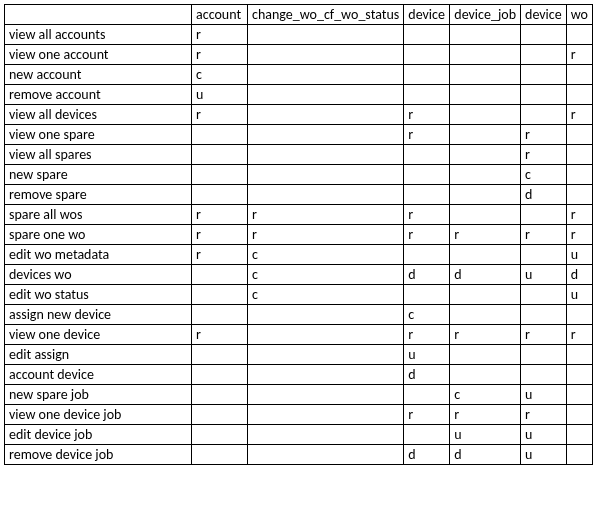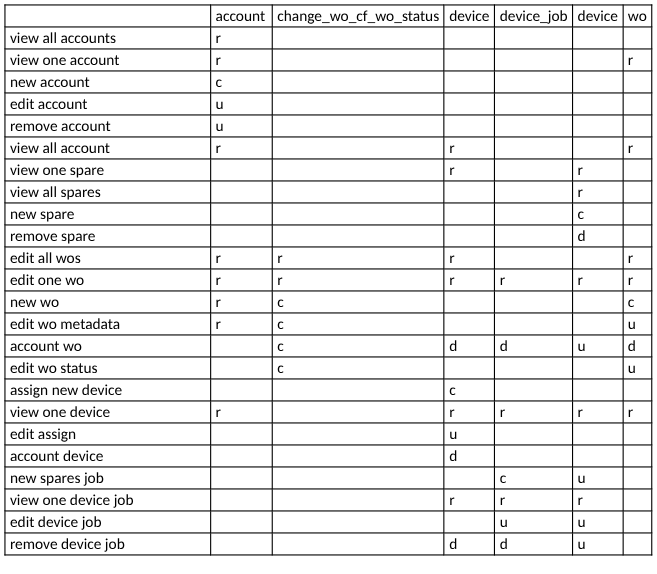--- a/index.html
+++ b/index.html
@@ -79,39 +79,30 @@
       <tr>
         <td>new account</td>
         <td>c</td>
         <td></td>
         <td></td>
         <td></td>
         <td></td>
         <td></td>
       </tr>
       <tr>
-        <td>edit account</td>
-        <td>u</td>
-        <td></td>
-        <td></td>
-        <td></td>
-        <td></td>
-        <td></td>
-      </tr>
-      <tr>
         <td>remove account</td>
         <td>u</td>
         <td></td>
         <td></td>
         <td></td>
         <td></td>
         <td></td>
       </tr>
       <tr>
-        <td>view all account</td>
+        <td>view all devices</td>
         <td>r</td>
         <td></td>
         <td>r</td>
         <td></td>
         <td></td>
         <td>r</td>
       </tr>
       <tr>
         <td>view one spare</td>
         <td></td>
@@ -142,57 +133,48 @@
       <tr>
         <td>remove spare</td>
         <td></td>
         <td></td>
         <td></td>
         <td></td>
         <td>d</td>
         <td></td>
       </tr>
       <tr>
-        <td>edit all wos</td>
-        <td>r</td>
-        <td>r</td>
-        <td>r</td>
-        <td></td>
-        <td></td>
-        <td>r</td>
-      </tr>
-      <tr>
-        <td>edit one wo</td>
-        <td>r</td>
-        <td>r</td>
-        <td>r</td>
-        <td>r</td>
-        <td>r</td>
-        <td>r</td>
-      </tr>
-      <tr>
-        <td>new wo</td>
-        <td>r</td>
-        <td>c</td>
-        <td></td>
-        <td></td>
-        <td></td>
-        <td>c</td>
+        <td>spare all wos</td>
+        <td>r</td>
+        <td>r</td>
+        <td>r</td>
+        <td></td>
+        <td></td>
+        <td>r</td>
+      </tr>
+      <tr>
+        <td>spare one wo</td>
+        <td>r</td>
+        <td>r</td>
+        <td>r</td>
+        <td>r</td>
+        <td>r</td>
+        <td>r</td>
       </tr>
       <tr>
         <td>edit wo metadata</td>
         <td>r</td>
         <td>c</td>
         <td></td>
         <td></td>
         <td></td>
         <td>u</td>
       </tr>
       <tr>
-        <td>account wo</td>
+        <td>devices wo</td>
         <td></td>
         <td>c</td>
         <td>d</td>
         <td>d</td>
         <td>u</td>
         <td>d</td>
       </tr>
       <tr>
         <td>edit wo status</td>
         <td></td>
@@ -232,21 +214,21 @@
       <tr>
         <td>account device</td>
         <td></td>
         <td></td>
         <td>d</td>
         <td></td>
         <td></td>
         <td></td>
       </tr>
       <tr>
-        <td>new spares job</td>
+        <td>new spare job</td>
         <td></td>
         <td></td>
         <td></td>
         <td>c</td>
         <td>u</td>
         <td></td>
       </tr>
       <tr>
         <td>view one device job</td>
         <td></td>

